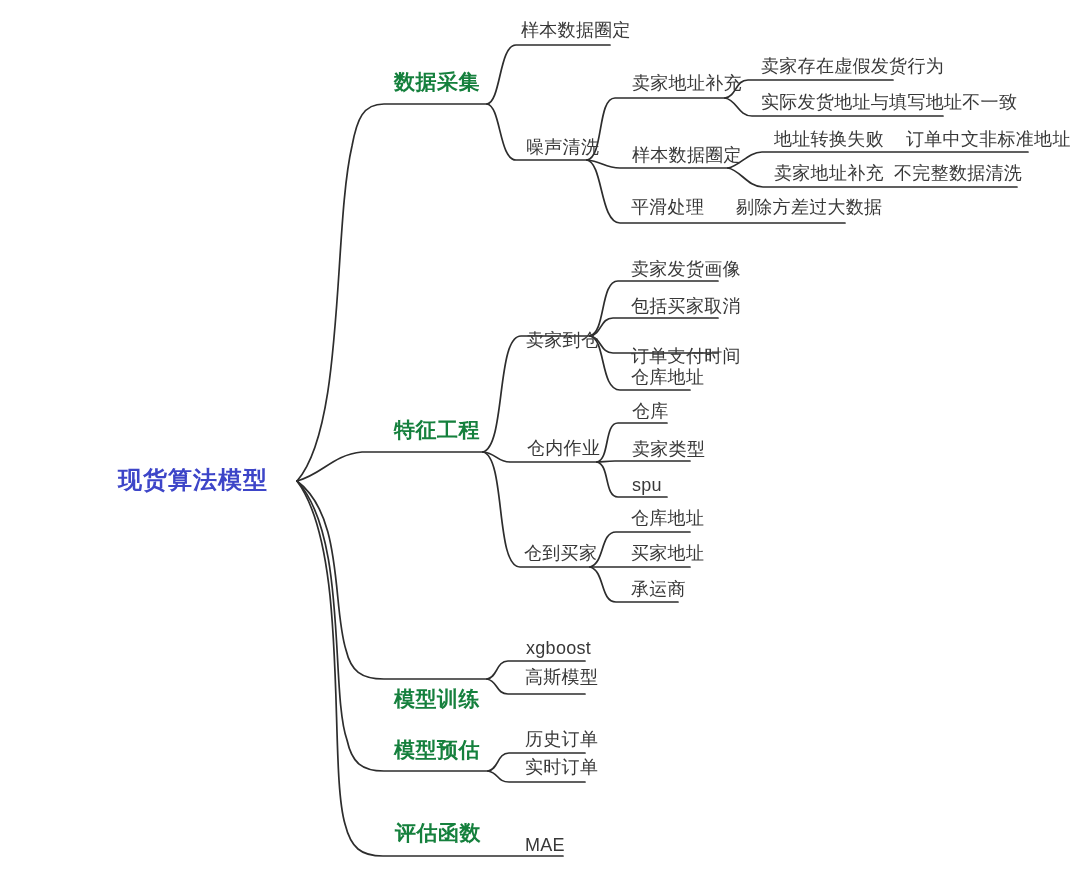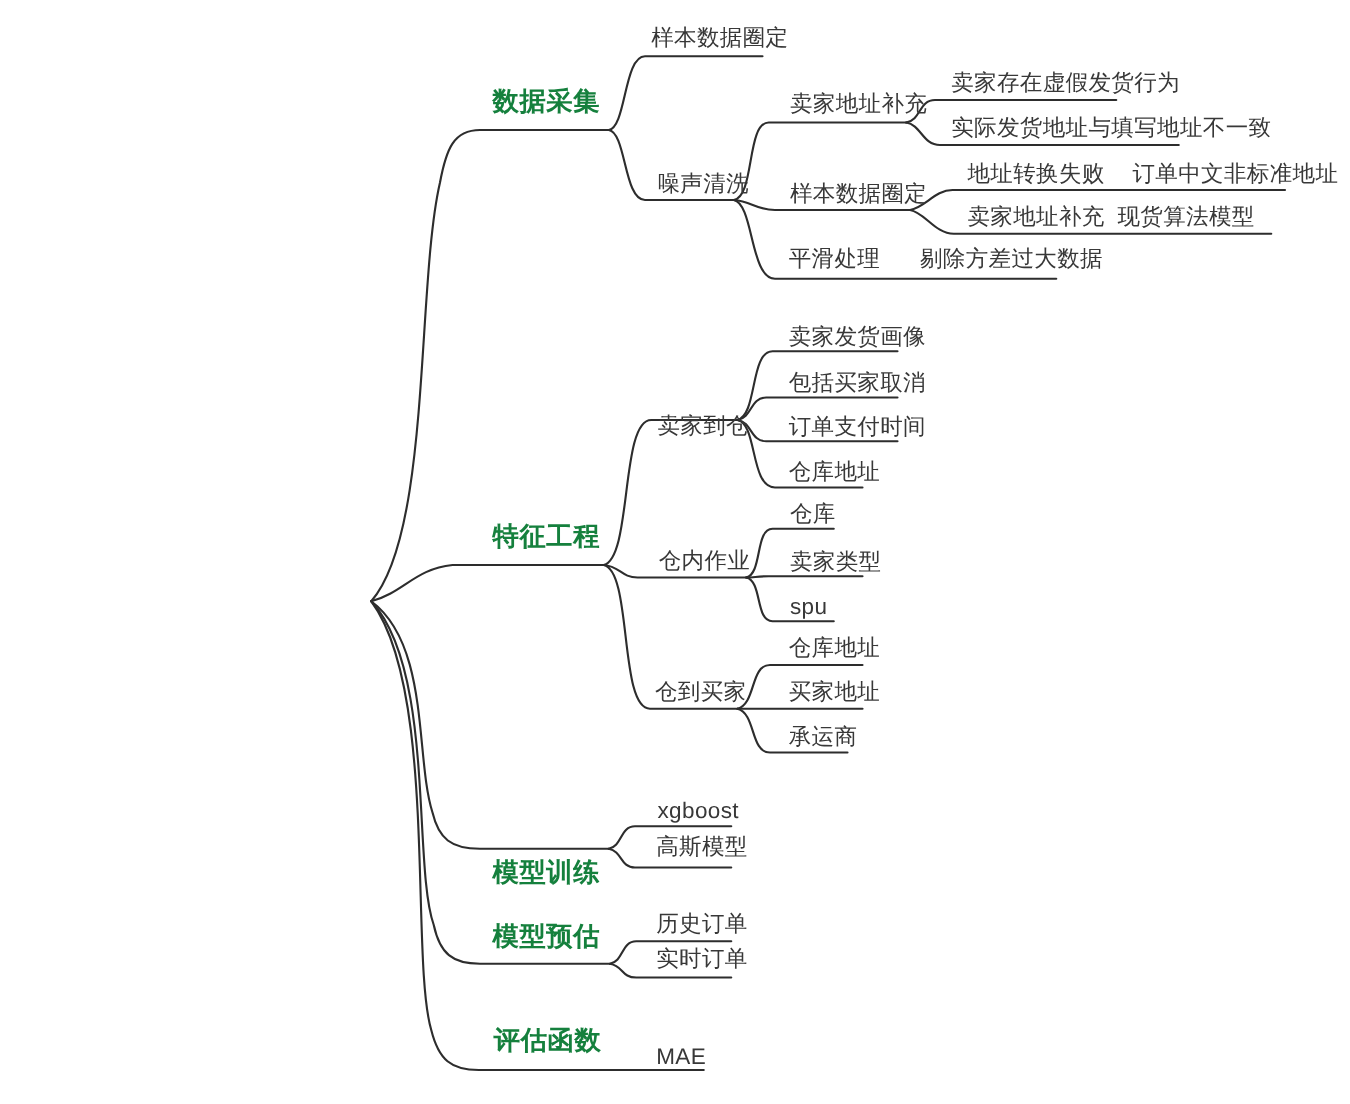--- a/index.html
+++ b/index.html
@@ -66,44 +66,45 @@
     <path d="M590,567 C600,567 605,567 616,567 L690,567" style="stroke: rgb(45, 45, 45);"></path>
     <path d="M590,567 C605,571 600,602 616,602 L678,602" style="stroke: rgb(45, 45, 45);"></path>
 
     <path d="M487,679 C498,677 496,661 508,661 L585,661" style="stroke: rgb(45, 45, 45);"></path>
     <path d="M487,679 C498,681 496,694 508,694 L585,694" style="stroke: rgb(45, 45, 45);"></path>
 
     <path d="M488,771 C499,769 497,753 509,753 L585,753" style="stroke: rgb(45, 45, 45);"></path>
     <path d="M488,771 C499,773 497,782 509,782 L585,782" style="stroke: rgb(45, 45, 45);"></path>
   </svg>
 
+  <div class="node root" style="left: 118px; top: 466px; color: rgb(61, 69, 200);">现货算法模型</div>
 
   <div class="node lvl1" style="left:394px;top:72px;">数据采集</div>
   <div class="node lvl1" style="left:394px;top:420px;">特征工程</div>
   <div class="node lvl1" style="left:394px;top:645px;margin-top:44px;">模型训练</div>
   <div class="node lvl1" style="left:394px;top:740px;">模型预估</div>
   <div class="node lvl1" style="left:395px;top:823px;">评估函数</div>
 
   <div class="node" style="left:521px;top:22px;">样本数据圈定</div>
   <div class="node" style="left:526px;top:139px;">噪声清洗</div>
   <div class="node" style="left:632px;top:75px;">卖家地址补充</div>
   <div class="node" style="left:761px;top:58px;">卖家存在虚假发货行为</div>
   <div class="node" style="left:761px;top:94px;">实际发货地址与填写地址不一致</div>
   <div class="node" style="left:632px;top:147px;">样本数据圈定</div>
   <div class="node" style="left:774px;top:131px;">地址转换失败</div>
   <div class="node" style="left:906px;top:131px;">订单中文非标准地址</div>
   <div class="node" style="left:774px;top:165px;">卖家地址补充</div>
-  <div class="node" style="left:894px;top:165px;">现货算法模型</div>
+  <div class="node" style="left:894px;top:165px;">不完整数据清洗</div>
   <div class="node" style="left:631px;top:199px;">平滑处理</div>
   <div class="node" style="left:736px;top:199px;">剔除方差过大数据</div>
 
   <div class="node" style="left:526px;top:332px;">卖家到仓</div>
   <div class="node" style="left:631px;top:261px;">卖家发货画像</div>
   <div class="node" style="left:631px;top:298px;">包括买家取消</div>
-  <div class="node" style="left:631px;top:333px;">订单支付时间</div>
+  <div class="node" style="left:631px;top:348px;">订单支付时间</div>
   <div class="node" style="left:631px;top:369px;">仓库地址</div>
   <div class="node" style="left:527px;top:440px;">仓内作业</div>
   <div class="node" style="left:632px;top:403px;">仓库</div>
   <div class="node" style="left:632px;top:441px;">卖家类型</div>
   <div class="node" style="left:632px;top:477px;">spu</div>
   <div class="node" style="left:524px;top:545px;">仓到买家</div>
   <div class="node" style="left:631px;top:510px;">仓库地址</div>
   <div class="node" style="left:631px;top:545px;">买家地址</div>
   <div class="node" style="left:631px;top:581px;">承运商</div>
 

